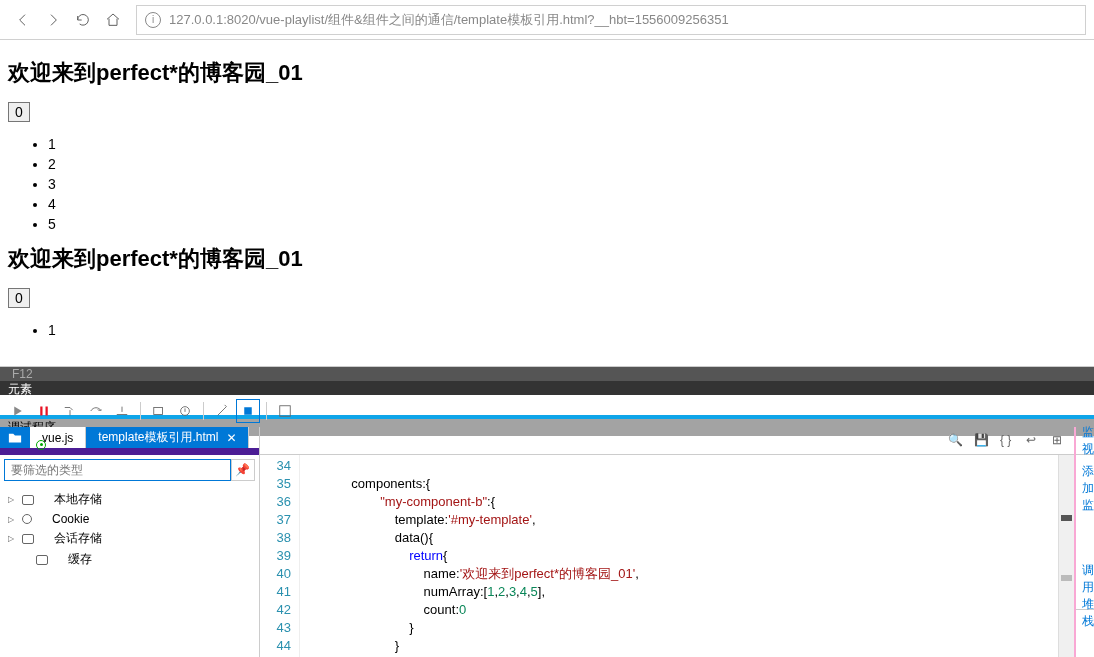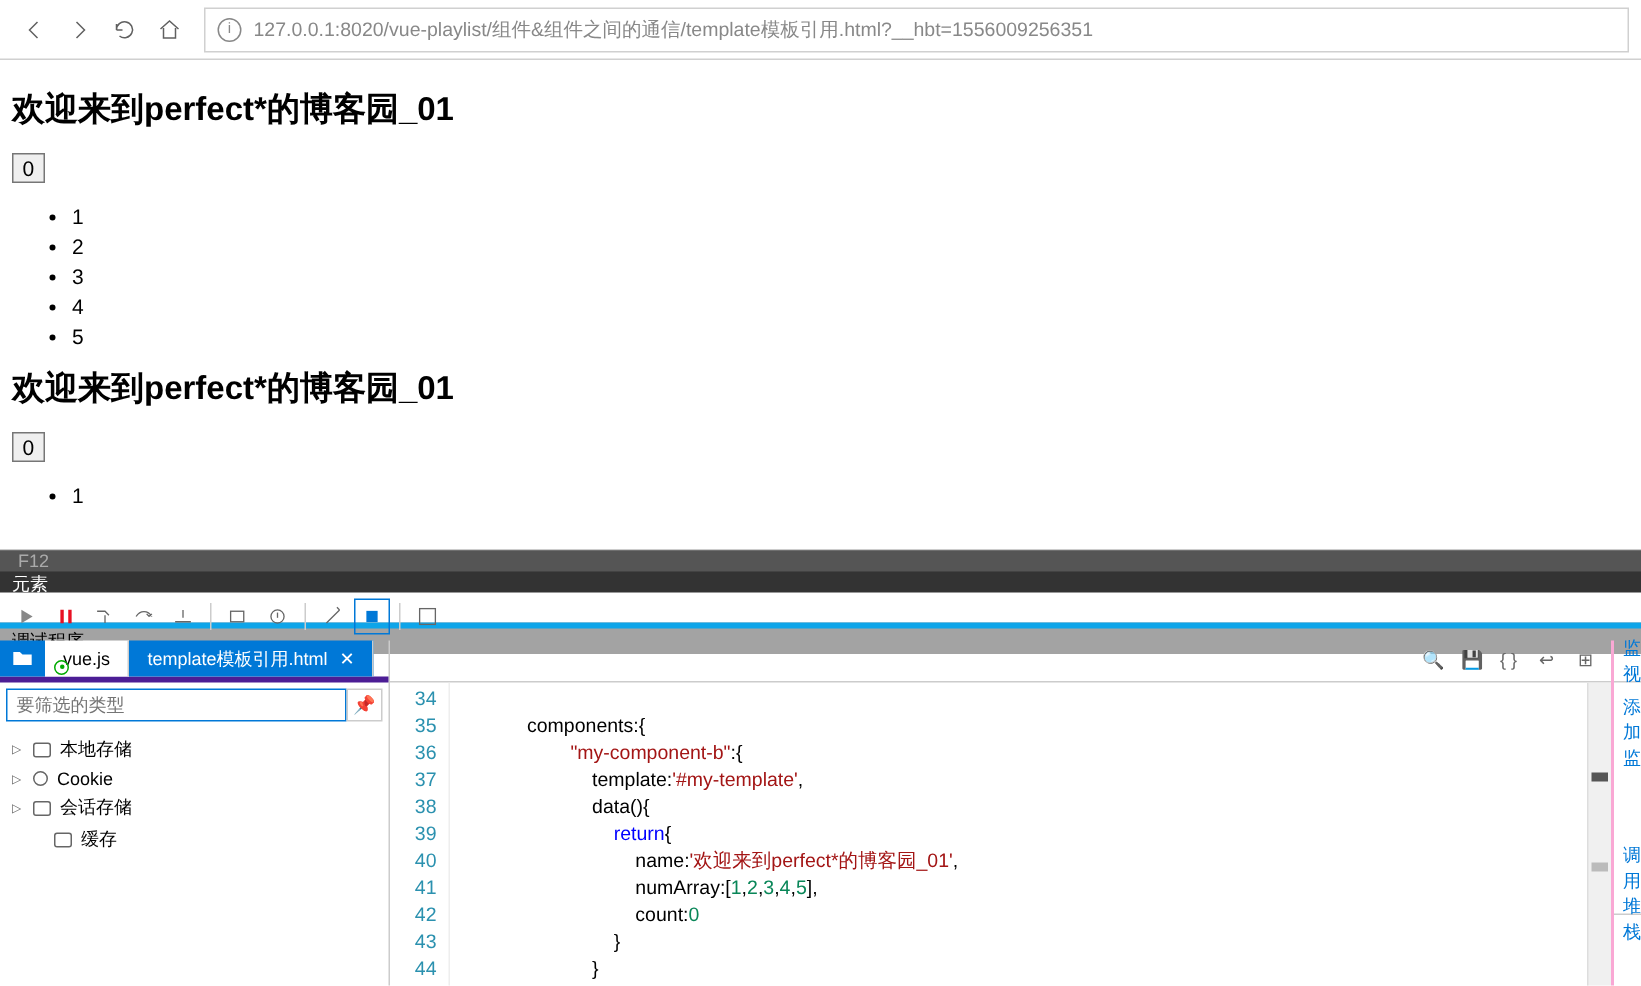--- a/index.html
+++ b/index.html
@@ -30,31 +30,31 @@
 
 .dt-toolbar { height: 32px; border-bottom: 1px solid #ccc; display: flex; align-items: center; padding: 0 6px; gap: 2px; }
 .tb-icon { width: 24px; height: 24px; display: inline-flex; align-items: center; justify-content: center; color: #666; }
 .tb-icon.play svg { fill: #888; }
 .tb-icon.pause { color: #e81123; }
 .tb-sep { width: 1px; height: 18px; background: #ccc; margin: 0 4px; }
 .tb-icon.box-blue { border: 1px solid #0078d7; color: #0078d7; }
 
 .dt-body { display: flex; height: 231px; }
 .dt-sidebar { width: 260px; border-right: 1px solid #ccc; display: flex; flex-direction: column; }
-.file-tabs { height: 28px; border-bottom: 4px solid #4c1d95; display: flex; align-items: stretch; }
+.file-tabs { height: 28px; border-bottom: 7px solid #4c1d95; display: flex; align-items: stretch; }
 .folder-icon { width: 30px; background: #0078d7; display: flex; align-items: center; justify-content: center; }
 .folder-icon svg { fill:#fff; width:14px; }
 .file-tab { padding: 0 12px; display: flex; align-items: center; border-right: 1px solid #ccc; background:#fff; }
 .file-tab.active { background: #0078d7; color: #fff; }
 .file-tab .close { margin-left: 8px; }
 .filter-row { padding: 4px; display: flex; gap: 0; }
 .filter-row input { flex: 1; border: 1px solid #0078d7; padding: 3px 6px; font-size: 12px; }
 .pin-btn { width: 24px; border: 1px solid #ccc; display: flex; align-items: center; justify-content: center; }
 .tree { padding: 4px 8px; }
-.tree-item { padding: 2px 0 2px 14px; display: flex; align-items: center; gap: 6px; cursor: pointer; position: relative; }
+.tree-item { padding: 2px 0 2px 14px; display: flex; align-items: center; gap: 20px; cursor: pointer; position: relative; }
 .tree-item::before { content: "▷"; position: absolute; left: 0; font-size: 8px; color: #666; }
 .tree-item.noexp::before { content: ""; }
 .disk-icon { width:12px; height:10px; border:1px solid #666; border-radius:2px; display:inline-block; }
 .cookie-icon { width:10px; height:10px; border:1px solid #666; border-radius:50%; display:inline-block; }
 
 .code-area { flex: 1; display: flex; flex-direction: column; position: relative; }
 .code-toolbar { height: 28px; border-bottom: 1px solid #ccc; display:flex; justify-content:flex-end; align-items:center; padding:0 6px; gap:10px; color:#666; }
 .code-toolbar .ico { width:16px; height:16px; }
 .code-body { flex:1; display:flex; overflow:hidden; font-family: Consolas, monospace; font-size: 13px; }
 .gutter { width: 40px; text-align: right; color: #2b91af; padding: 2px 8px 2px 0; border-right: 1px solid #eee; line-height: 18px; }

